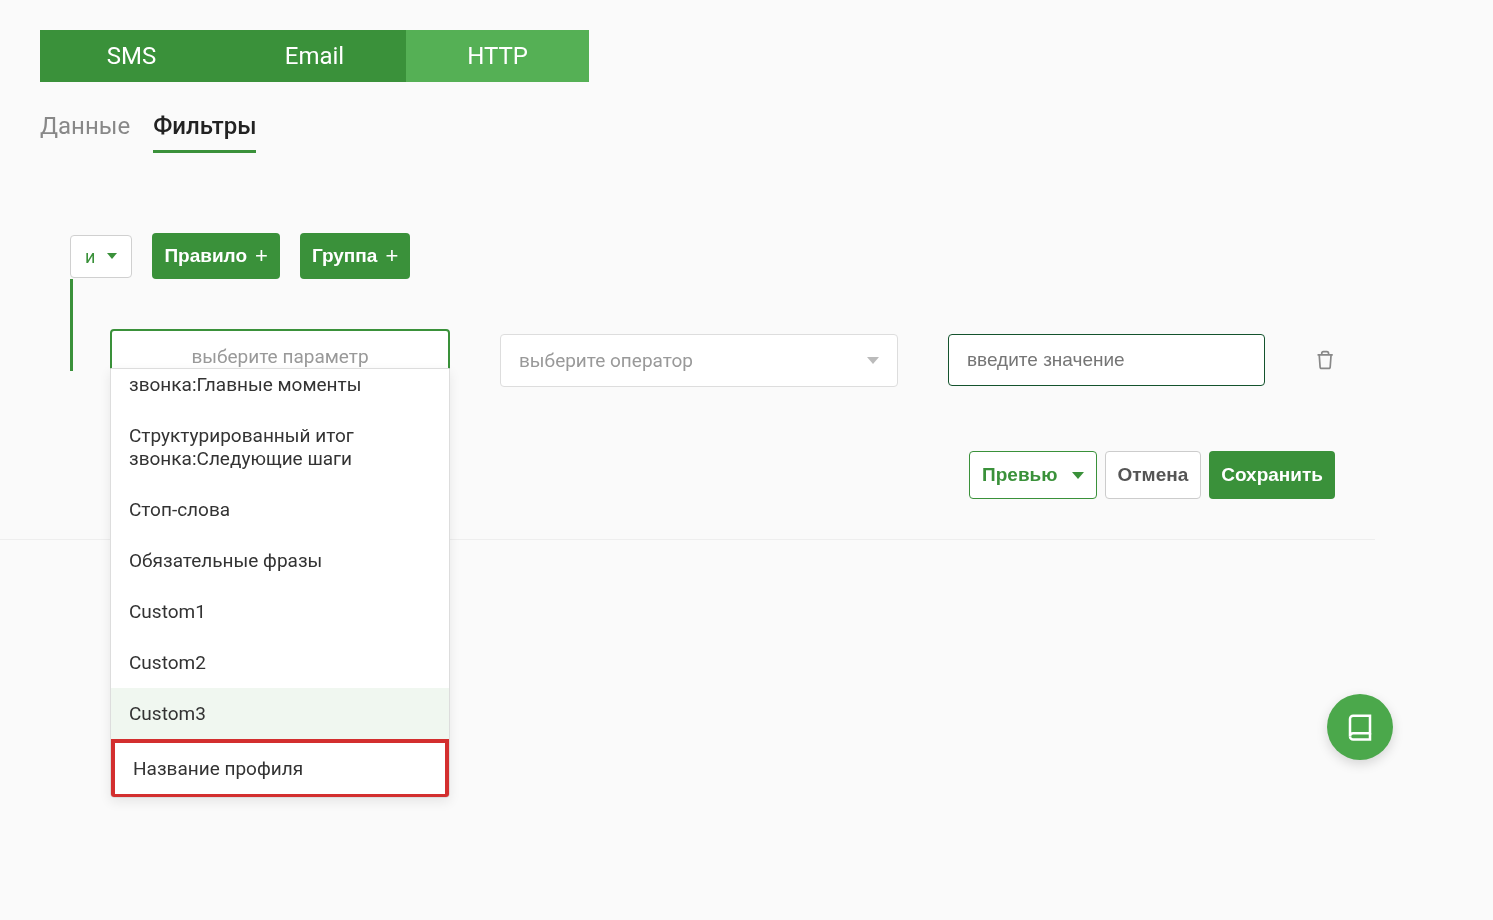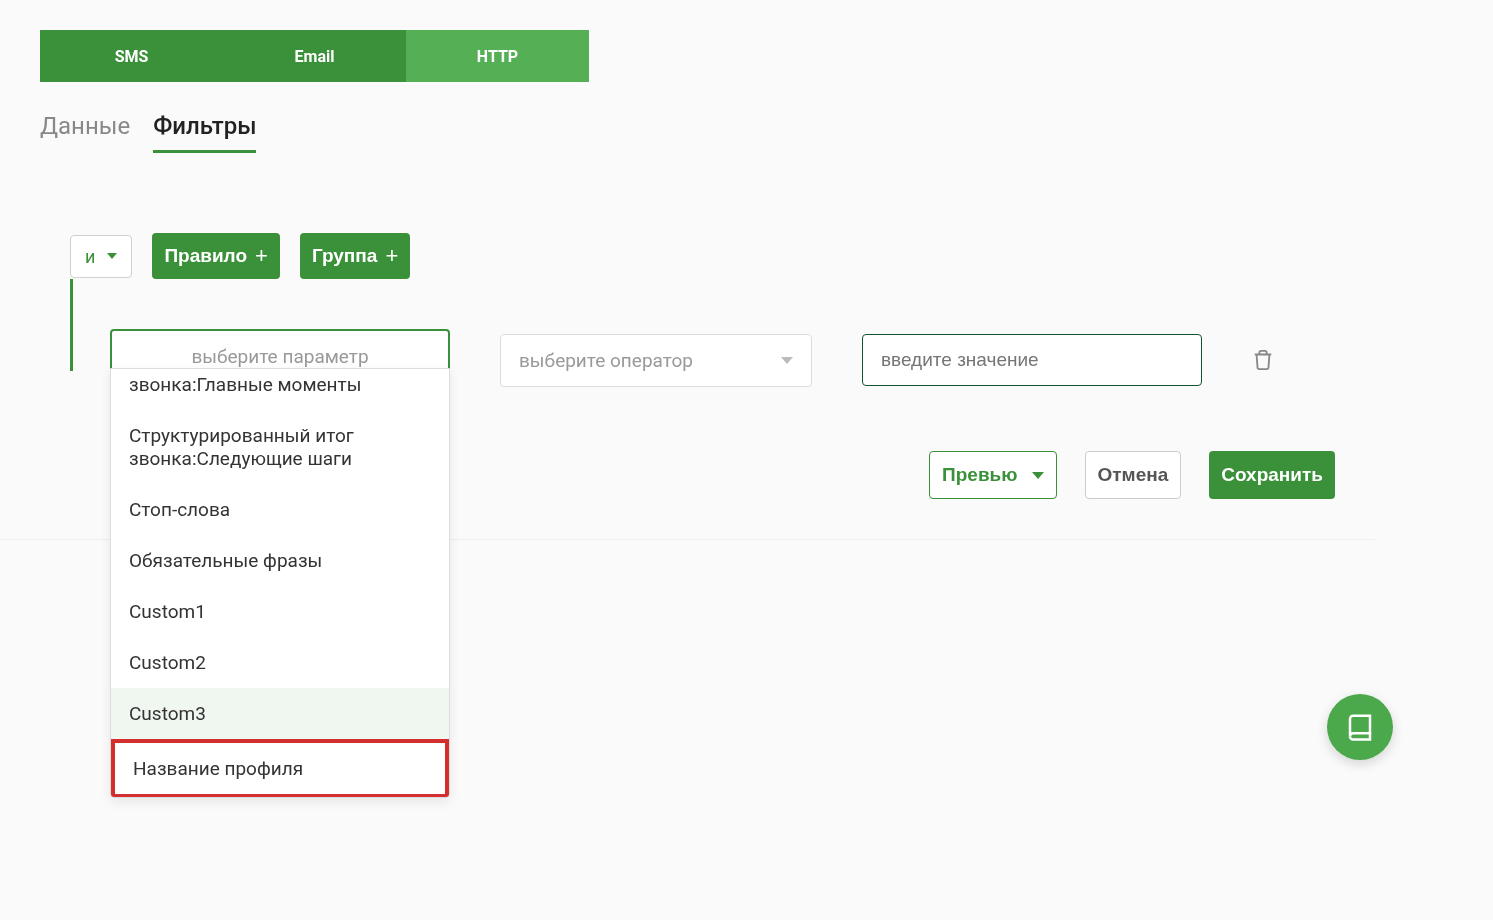--- a/index.html
+++ b/index.html
@@ -1,49 +1,49 @@
 <!DOCTYPE html>
 <html><head>
 <meta charset="utf-8">
 <style>
 * { box-sizing: border-box; margin: 0; padding: 0; }
 body { font-family: -apple-system, BlinkMacSystemFont, "Segoe UI", Roboto, Helvetica, Arial, sans-serif; background: #fafafa; color: #333; }
 .page { width: 1493px; min-height: 920px; position: relative; }
 .content-card { background: #fafafa; border-bottom: 1px solid #eee; padding: 30px 40px 40px 40px; margin: 0; width: 1375px; }
 .channel-tabs { display: flex; gap: 0; }
-.channel-tab { flex: 0 0 183px; height: 52px; display: flex; align-items: center; justify-content: center; color: #fff; font-weight: 700; font-size: 16px; cursor: pointer; }
+.channel-tab { flex: 0 0 183px; height: 52px; display: flex; align-items: center; justify-content: center; color: #fff; font-weight: 400; font-size: 24px; cursor: pointer; }
 .channel-tab.sms { background: #3a913a; }
 .channel-tab.email { background: #3a913a; }
 .channel-tab.http { background: #55b055; }
 .sub-tabs { display: flex; gap: 23px; margin-top: 30px; }
 .sub-tab { font-size: 24px; color: #888; padding-bottom: 10px; cursor: pointer; }
 .sub-tab.active { color: #222; font-weight: 500; border-bottom: 3px solid #3a913a; }
 .filter-builder { margin-top: 80px; padding-left: 30px; position: relative; }
 .top-controls { display: flex; gap: 20px; align-items: center; }
 .logic-select { border: 1px solid #d0d0d0; border-radius: 4px; padding: 10px 14px; display: flex; align-items: center; gap: 12px; color: #3a913a; font-size: 18px; cursor: pointer; background: #fff; }
 .caret-down { width: 0; height: 0; border-left: 5px solid transparent; border-right: 5px solid transparent; border-top: 6px solid #3a913a; }
 .btn { border: none; border-radius: 4px; padding: 12px 12px; font-size: 19px; font-weight: 600; cursor: pointer; display: inline-flex; align-items: center; gap: 8px; }
 .btn-green { background: #3a913a; color: #fff; }
 .plus { font-weight: 400; font-size: 22px; line-height: 1; }
 .rule-row { display: flex; gap: 50px; align-items: center; margin-top: 50px; margin-left: 40px; position: relative; }
 .tree-line { position: absolute; left: -40px; top: -50px; bottom: 20px; width: 3px; background: #3a913a; }
 .select-box { position: relative; }
 .select-input { display: flex; align-items: center; justify-content: space-between; background: #fff; border-radius: 4px; padding: 14px 18px; font-size: 19px; color: #999; cursor: pointer; }
 .select-input .chev { width: 0; height: 0; border-left: 6px solid transparent; border-right: 6px solid transparent; border-top: 7px solid #bbb; }
 .param-select { width: 340px; border: 2px solid #3a913a; flex-direction: column; }
-.op-select { width: 312px; border: 1px solid #ddd; }
+.op-select { width: 398px; border: 1px solid #ddd; }
 .value-input { width: 340px; border: 1px solid #14532d; border-radius: 4px; padding: 14px 18px; font-size: 19px; color: #999; background: #fff; cursor: text; }
 .trash { width: 22px; height: 24px; cursor: pointer; }
 .dropdown { position: absolute; top: 39px; left: 0; width: 340px; background: #fff; border: 1px solid #ddd; border-radius: 0 0 4px 4px; max-height: 430px; overflow-y: auto; z-index: 10; box-shadow: 0 4px 12px rgba(0,0,0,0.08); }
 .dropdown::-webkit-scrollbar { width: 8px; }
 .dropdown::-webkit-scrollbar-thumb { background: #ccc; border-radius: 4px; }
 .dropdown-item { padding: 14px 18px; font-size: 19px; color: #333; cursor: pointer; }
 .dropdown-item.hovered { background: #f0f7f0; }
 .dropdown-item.highlighted { border: 4px solid #d32f2f; }
-.actions { display: flex; gap: 28px; justify-content: flex-end; margin-top: 60px; }
+.actions { display: flex; gap: 8px; justify-content: flex-end; margin-top: 60px; }
 .btn-outline-green { background: #fff; color: #3a913a; border: 1.5px solid #3a913a; }
 .btn-outline-gray { background: #fff; color: #555; border: 1.5px solid #ccc; }
 .chev-down-green { width: 0; height: 0; border-left: 6px solid transparent; border-right: 6px solid transparent; border-top: 7px solid #3a913a; margin-left: 6px; }
 .fab { position: absolute; right: 100px; bottom: 160px; width: 66px; height: 66px; border-radius: 50%; background: #4ba84b; display: flex; align-items: center; justify-content: center; cursor: pointer; box-shadow: 0 4px 12px rgba(0,0,0,0.15); }
 </style>
 </head>
 <body>
 
 <div class="page">
   <div class="content-card">

